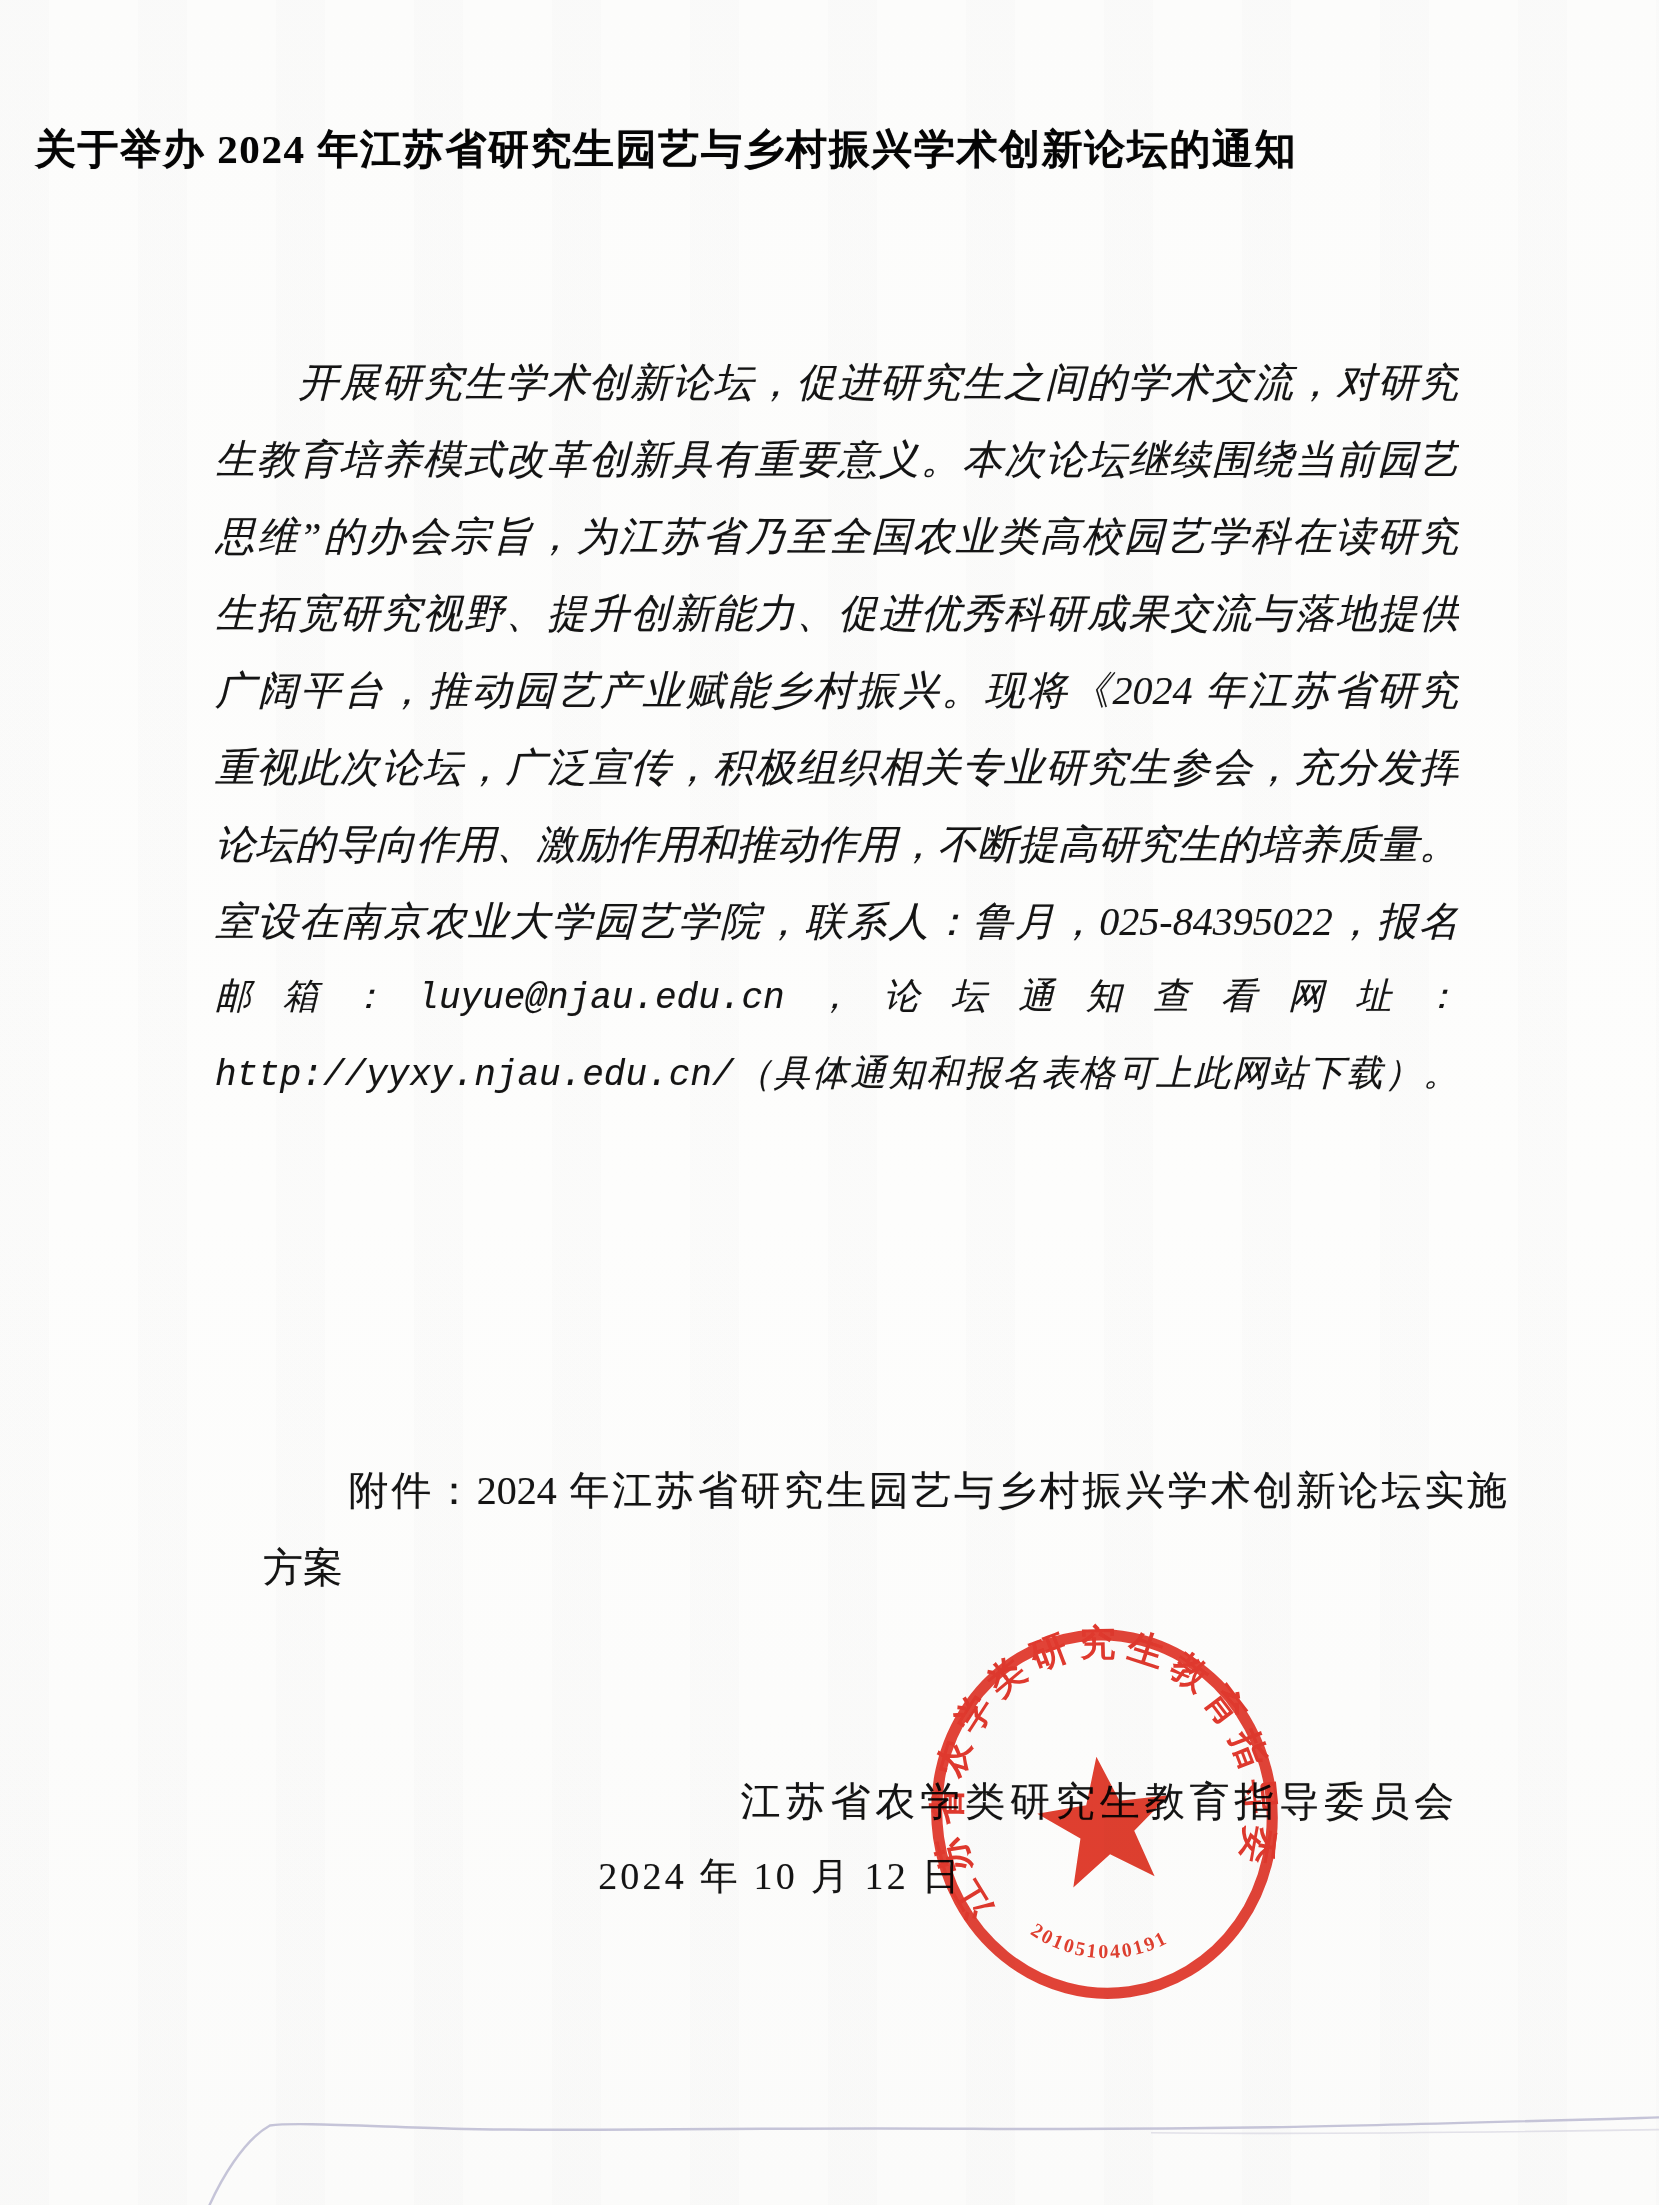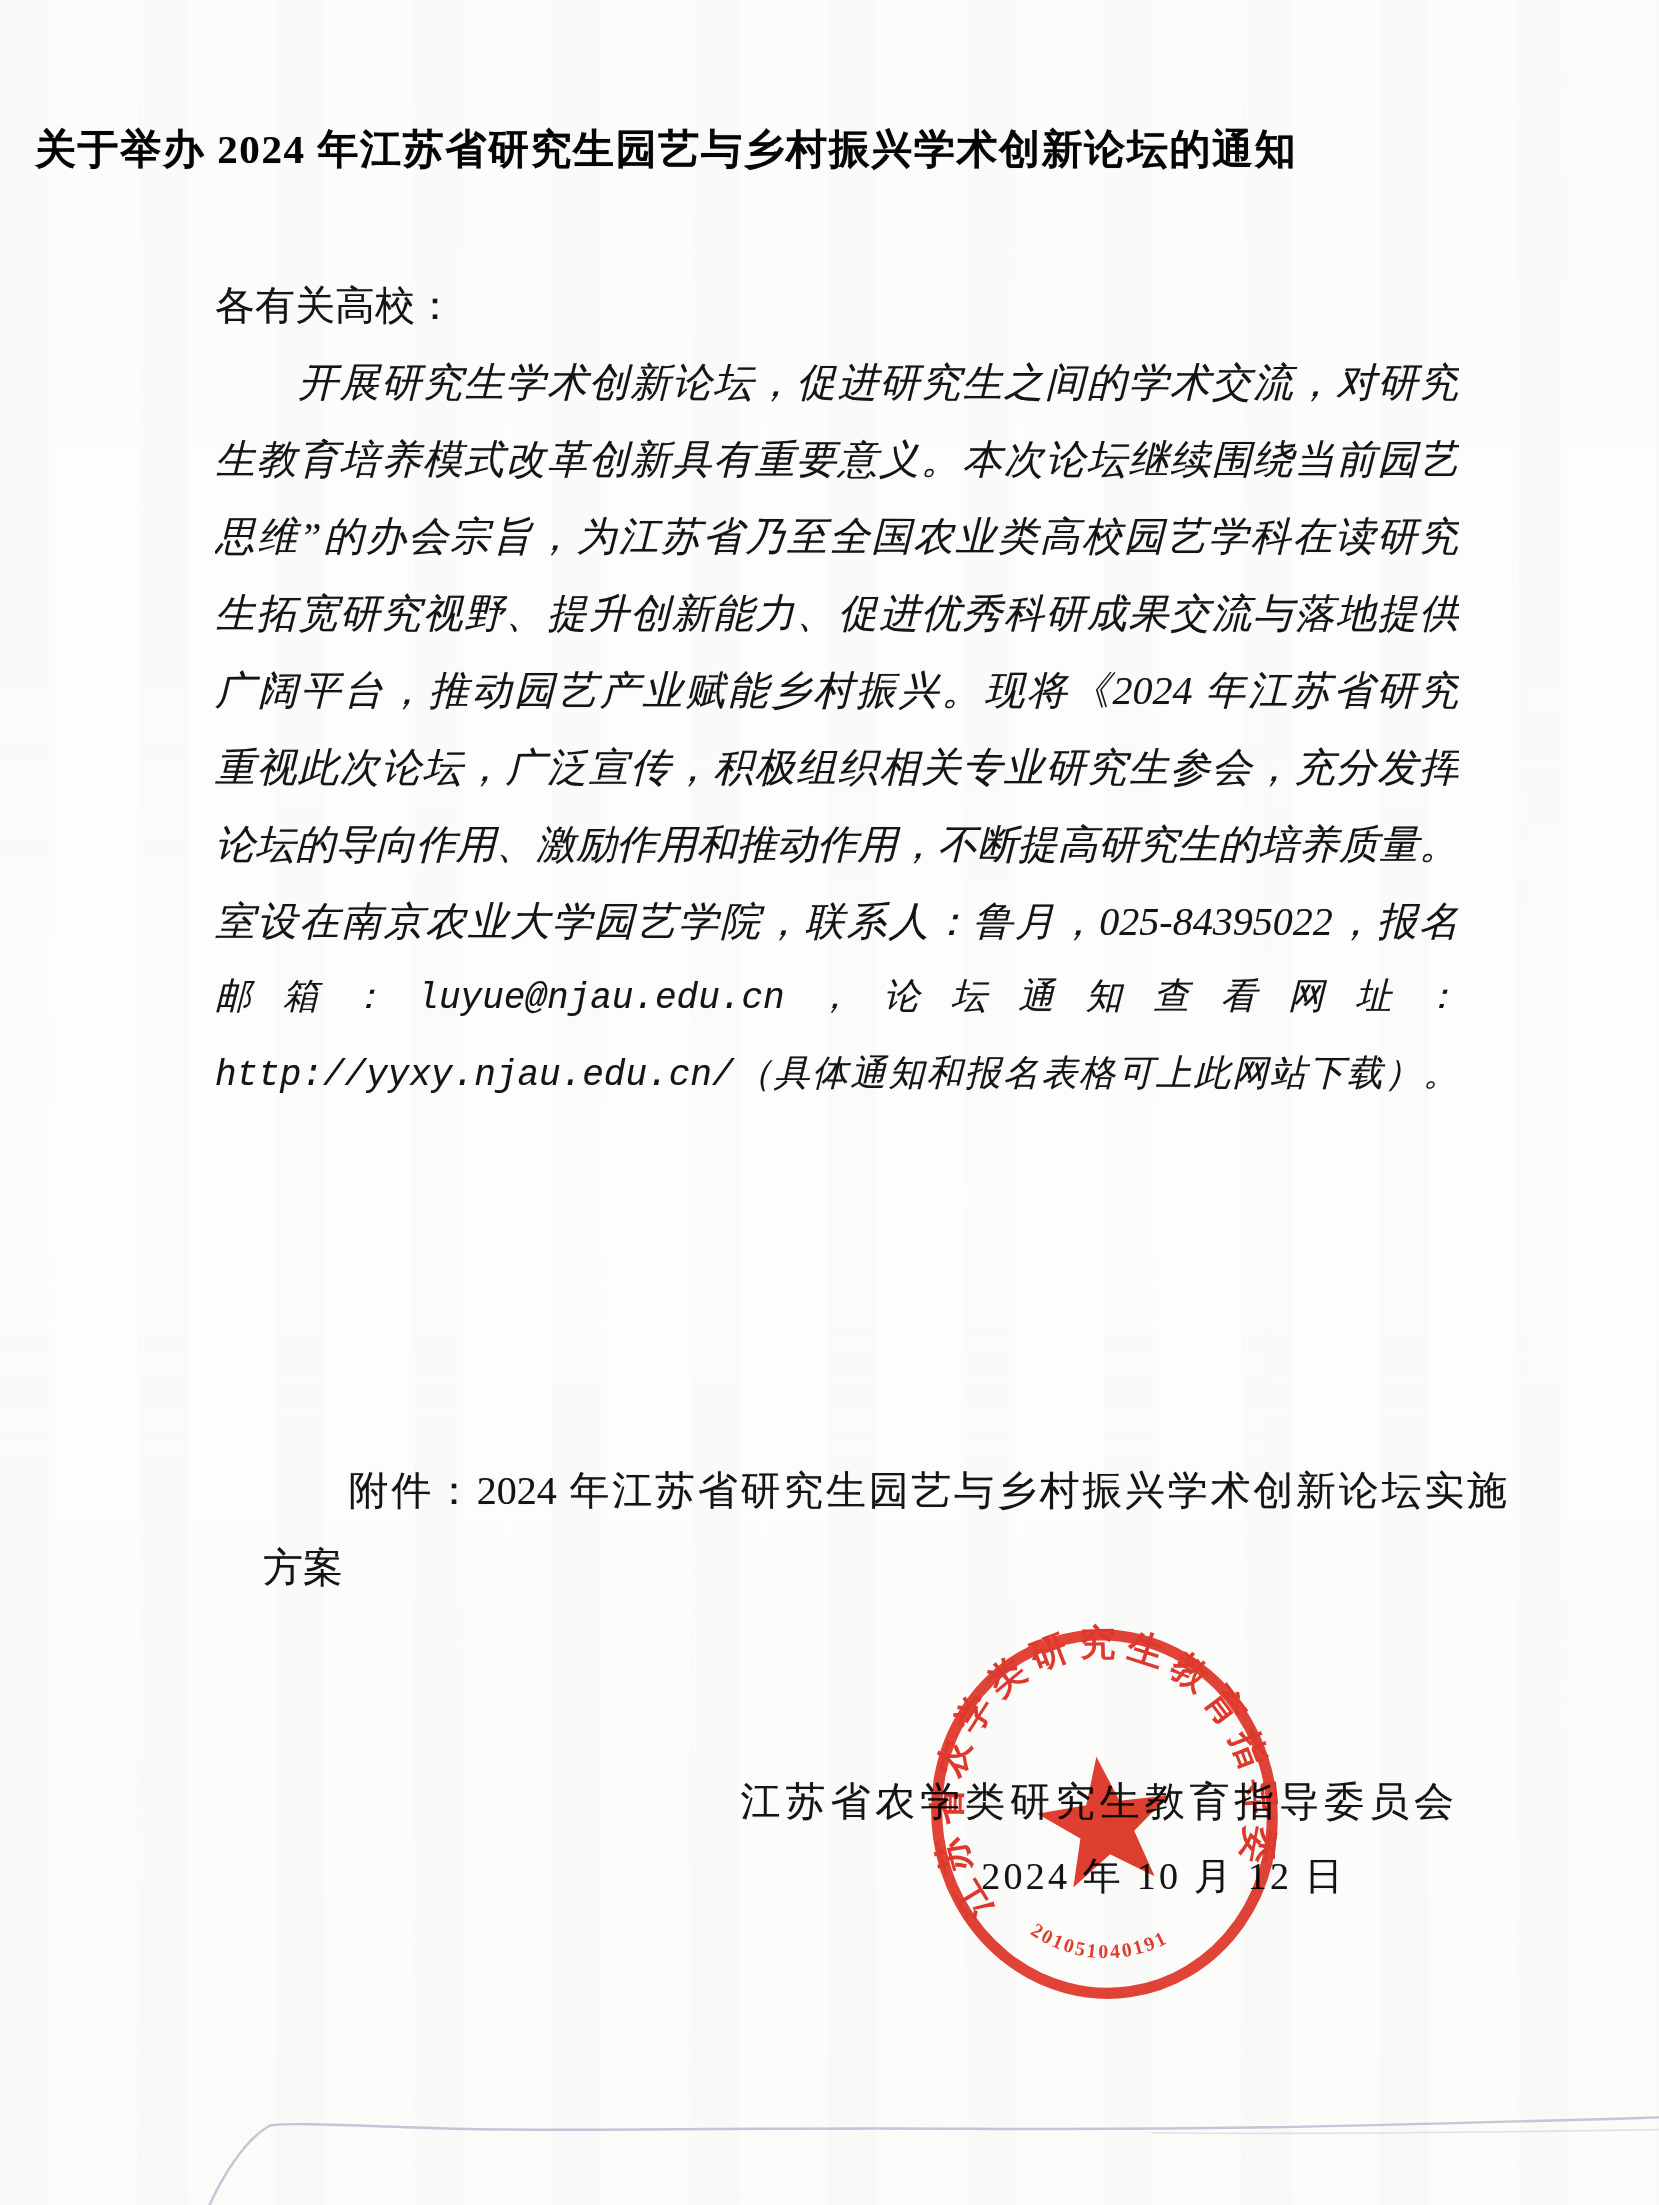--- a/index.html
+++ b/index.html
@@ -52,21 +52,21 @@
     height:77px;line-height:77px;
     font-size:40px;letter-spacing:4.9px;
     text-align:right;
     text-shadow:0 0 0.8px rgba(0,0,0,.32);
     white-space:nowrap;
   }
   .date-line{
     position:absolute;top:1838px;left:215px;width:1131px;
     height:77px;line-height:77px;
     font-size:38px;letter-spacing:3.2px;
-    text-align:right;
+    text-align:center;
     text-shadow:0 0 0.8px rgba(0,0,0,.32);
     white-space:nowrap;
   }
   .seal{
     position:absolute;left:906px;top:1606px;
     width:397px;height:417px;
     transform:rotate(-8deg);
     mix-blend-mode:multiply;
     opacity:.93;
   }
@@ -75,21 +75,20 @@
     pointer-events:none;
   }
 </style>
 </head>
 <body>
 
 <div class="page">
 
   <div class="doc-title">关于举办 2024 年江苏省研究生园艺与乡村振兴学术创新论坛的通知</div>
 
-  <div class="salutation">各有关高校：</div>
 
   <div class="body-block">
 
   <div class="line">　　开展研究生学术创新论坛，促进研究生之间的学术交流，对研究</div>
       <div class="line">生教育培养模式改革创新具有重要意义。本次论坛继续围绕当前园艺</div>
       <div class="line">思维”的办会宗旨，为江苏省乃至全国农业类高校园艺学科在读研究</div>
       <div class="line">生拓宽研究视野、提升创新能力、促进优秀科研成果交流与落地提供</div>
       <div class="line">广阔平台，推动园艺产业赋能乡村振兴。现将《2024 年江苏省研究</div>
       <div class="line">重视此次论坛，广泛宣传，积极组织相关专业研究生参会，充分发挥</div>
       <div class="line">论坛的导向作用、激励作用和推动作用，不断提高研究生的培养质量。</div>

